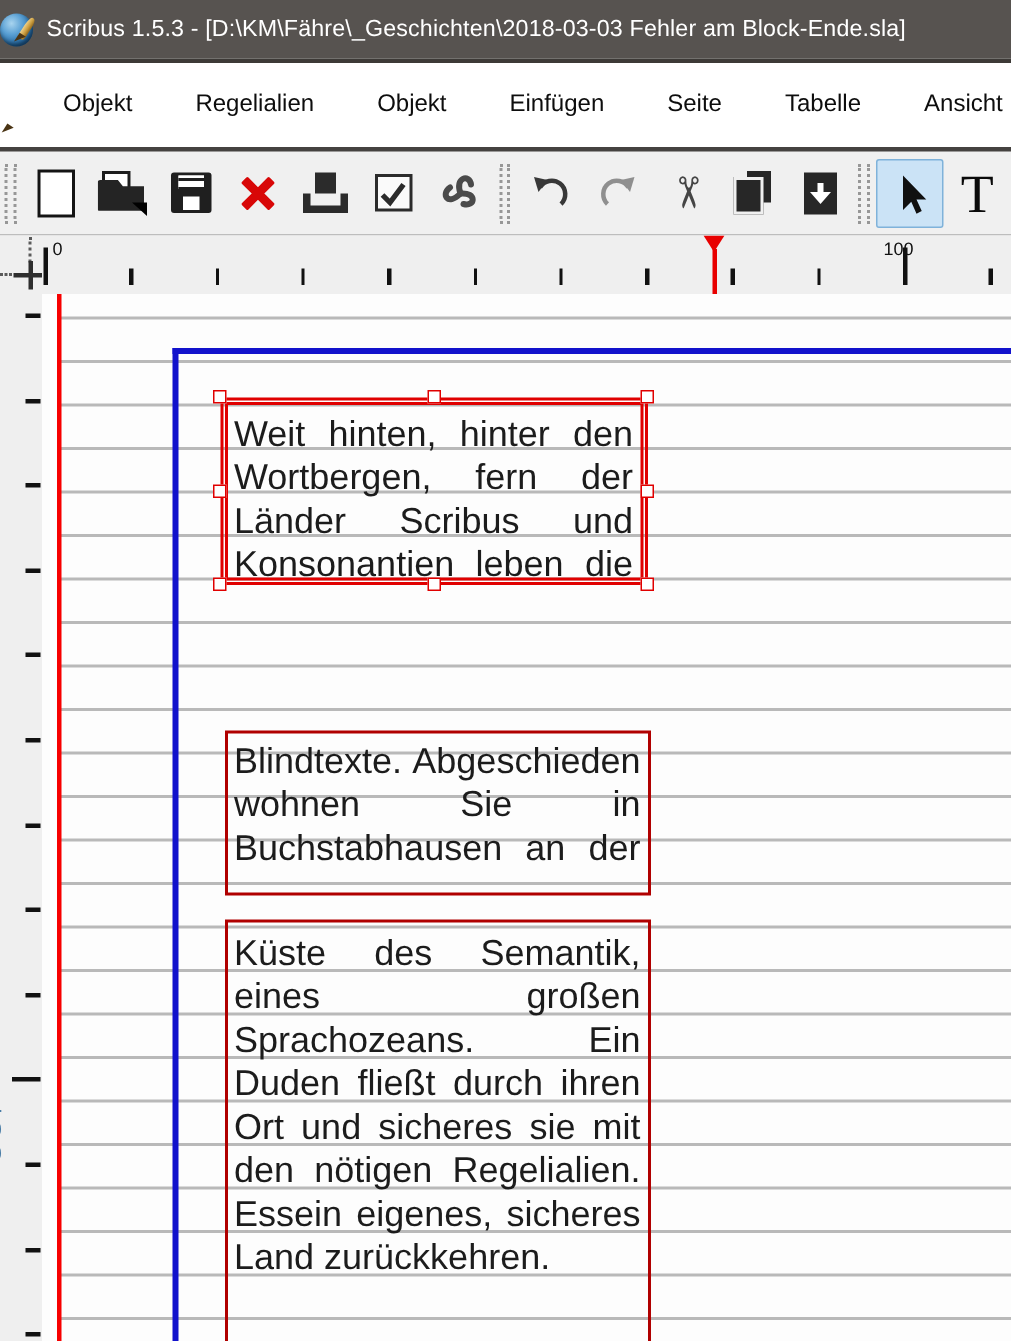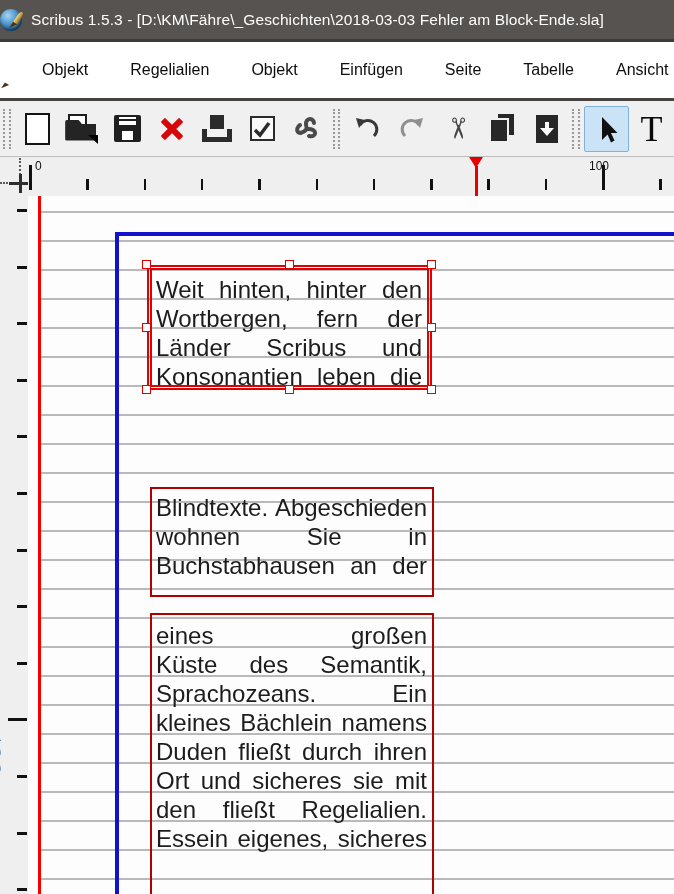--- a/index.html
+++ b/index.html
@@ -287,28 +287,28 @@
     <div class="frame plain" style="left:122px;top:249px;width:284px;height:110px;margin-top:42px;">
       <div class="ftext" style="top:4px">
           <div class="tline">Blindtexte. Abgeschieden</div>
           <div class="tline">wohnen Sie in</div>
           <div class="tline">Buchstabhausen an der</div>
         </div>
     </div>
 
     <div class="frame plain" style="left:122px;top:417px;width:284px;height:520px;">
       <div class="ftext" style="top:6px">
+          <div class="tline">Küste des Semantik,</div>
           <div class="tline">eines großen</div>
-          <div class="tline">Küste des Semantik,</div>
           <div class="tline">Sprachozeans. Ein</div>
-          <div class="tline">kleines Bächlein namens</div>
           <div class="tline">Duden fließt durch ihren</div>
           <div class="tline">Ort und sicheres sie mit</div>
-          <div class="tline">den fließt Regelialien.</div>
+          <div class="tline">den nötigen Regelialien.</div>
           <div class="tline">Essein eigenes, sicheres</div>
+          <div class="tline left-last">Land zurückkehren.</div>
         </div>
     </div>
   <div class="gridline" style="top: 15px; z-index: 1;"></div>
       <div class="gridline" style="top: 44px; z-index: 1;"></div>
       <div class="gridline" style="top: 73px; z-index: 1;"></div>
       <div class="gridline" style="top: 102px; z-index: 1;"></div>
       <div class="gridline" style="top: 131px; z-index: 1;"></div>
       <div class="gridline" style="top: 160px; z-index: 1;"></div>
       <div class="gridline" style="top: 189px; z-index: 1;"></div>
       <div class="gridline" style="top: 218px; z-index: 1;"></div>

